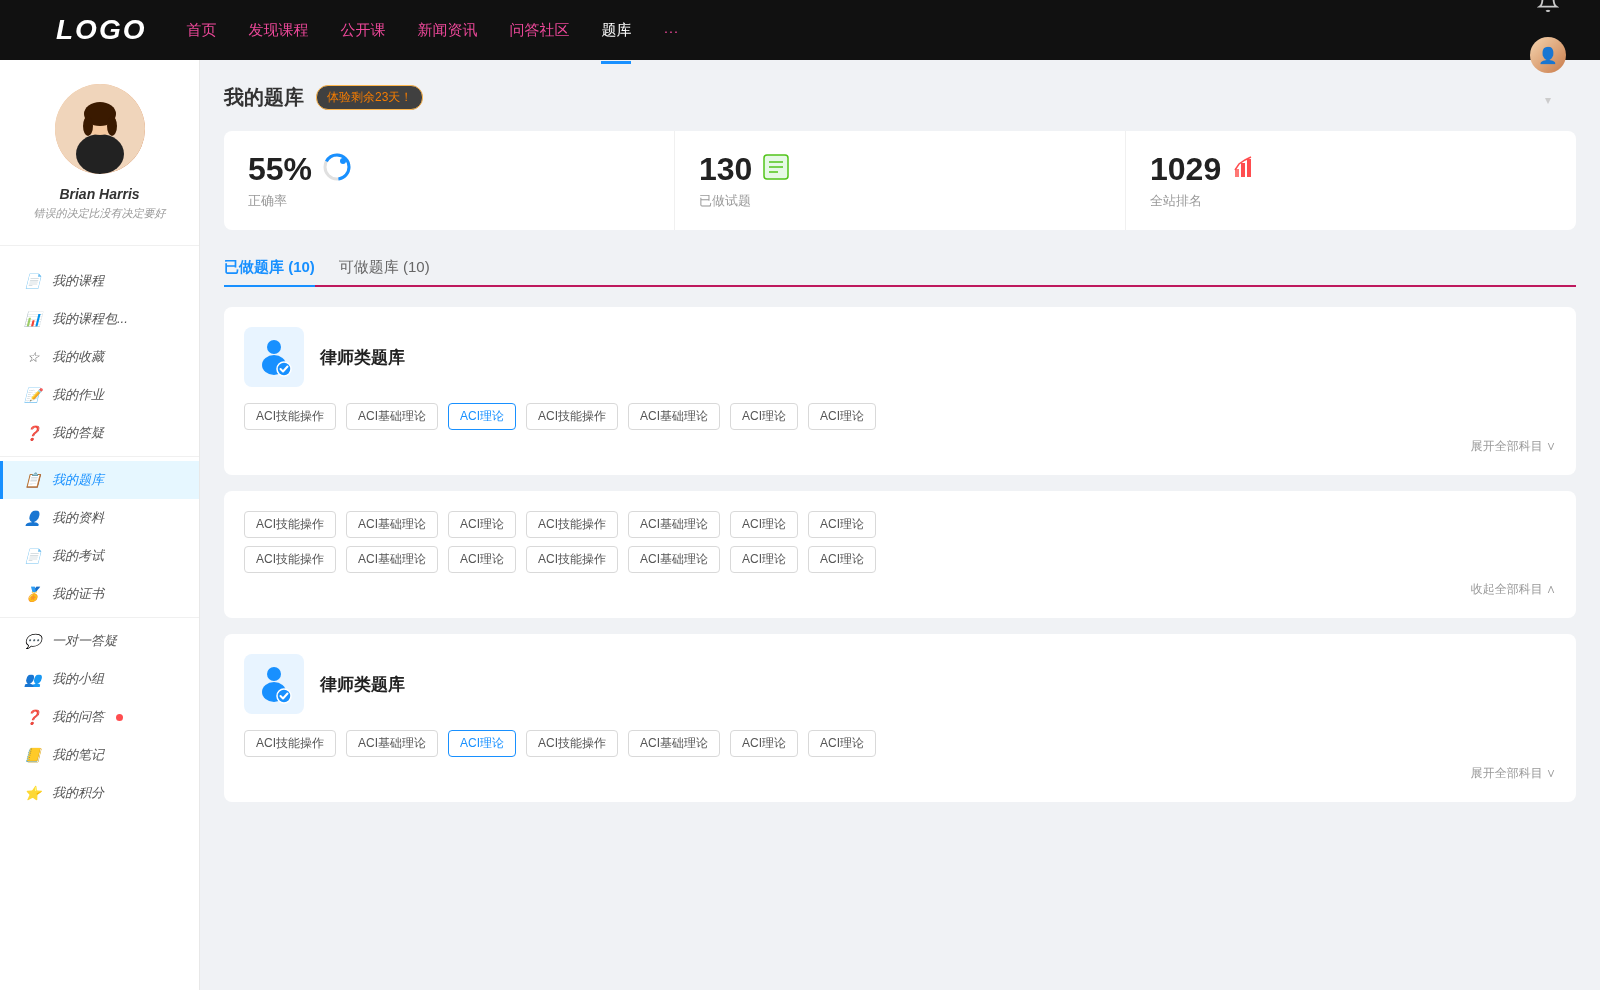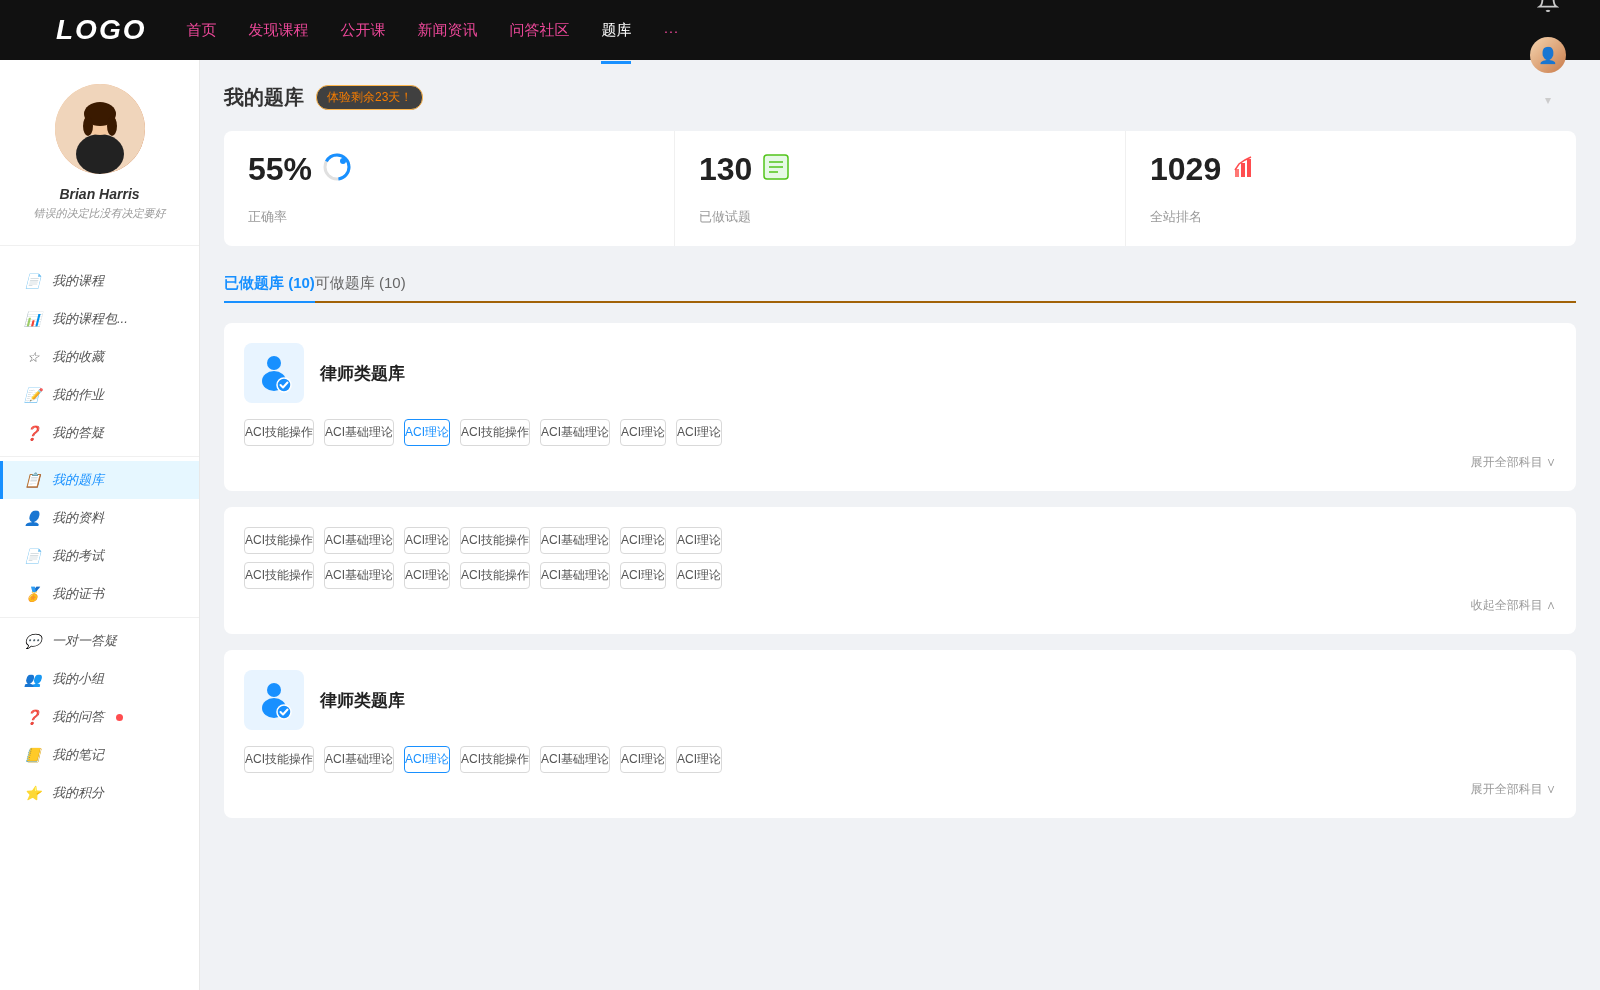--- a/index.html
+++ b/index.html
@@ -215,21 +215,21 @@
       border-radius: 8px;
       margin-bottom: 20px;
       overflow: hidden;
     }
     .stat-item {
       flex: 1;
       padding: 20px 24px;
       border-right: 1px solid #f0f0f0;
       display: flex;
       flex-direction: column;
-      gap: 20px;
+      gap: 4px;
     }
     .stat-item:last-child { border-right: none; }
     .stat-top {
       display: flex;
       align-items: center;
       gap: 10px;
     }
     .stat-value {
       font-size: 32px;
       font-weight: bold;
@@ -239,22 +239,23 @@
       font-size: 22px;
     }
     .stat-label {
       font-size: 13px;
       color: #999;
     }
 
     
     .tabs-row {
       display: flex;
+      gap: 24px;
       margin-bottom: 20px;
-      border-bottom: 2px solid #a16207;
+      border-bottom: 2px solid #be185d;
       background: transparent;
     }
     .tab-item {
       font-size: 15px;
       color: #666;
       padding: 8px 0;
       cursor: pointer;
       position: relative;
     }
     .tab-item.active {
@@ -300,21 +301,21 @@
     .tags-row {
       display: flex;
       flex-wrap: wrap;
       gap: 10px;
       margin-bottom: 8px;
     }
     .tag {
       border: 1px solid #d9d9d9;
       color: #555;
       font-size: 12px;
-      padding: 4px 0;
+      padding: 4px 11px;
       border-radius: 4px;
       cursor: pointer;
     }
     .tag.active {
       border-color: #1890ff;
       color: #1890ff;
     }
     .expand-link {
       text-align: right;
       font-size: 12px;

